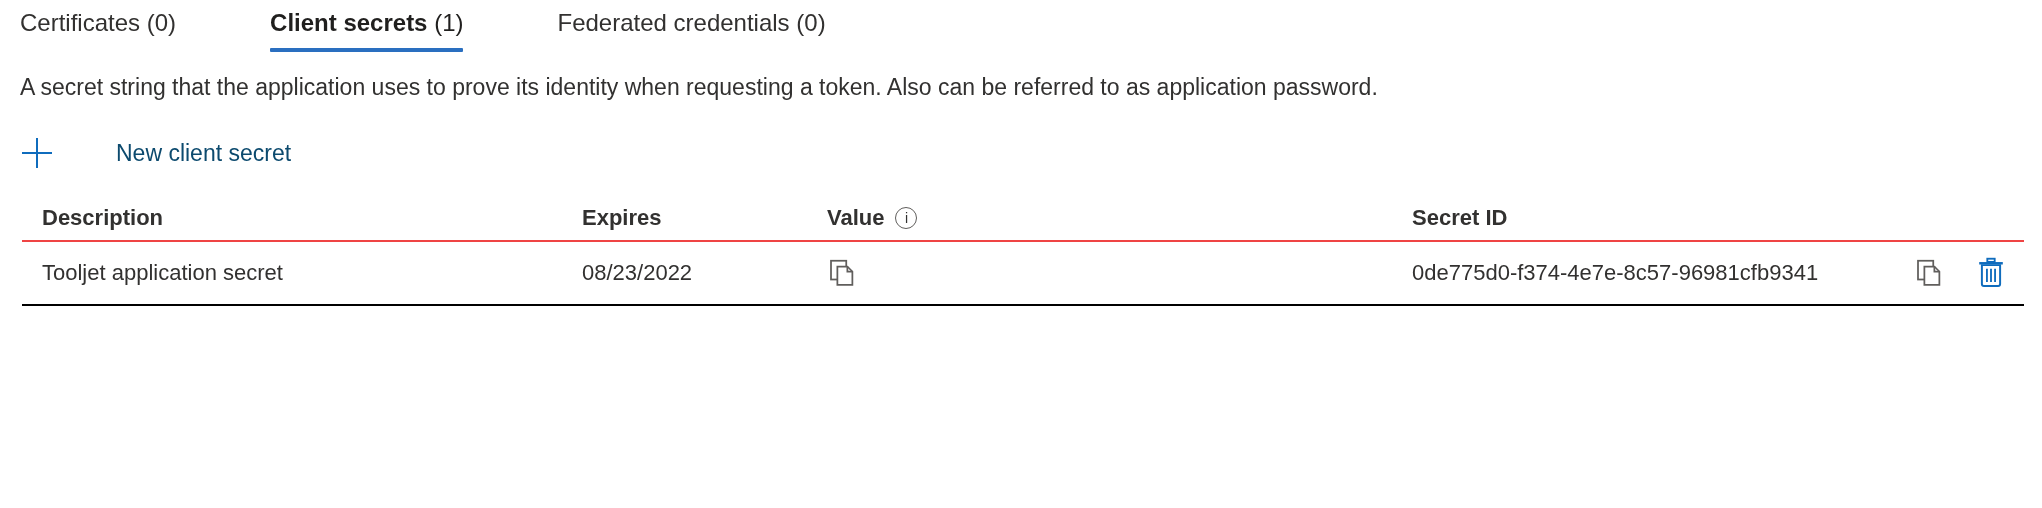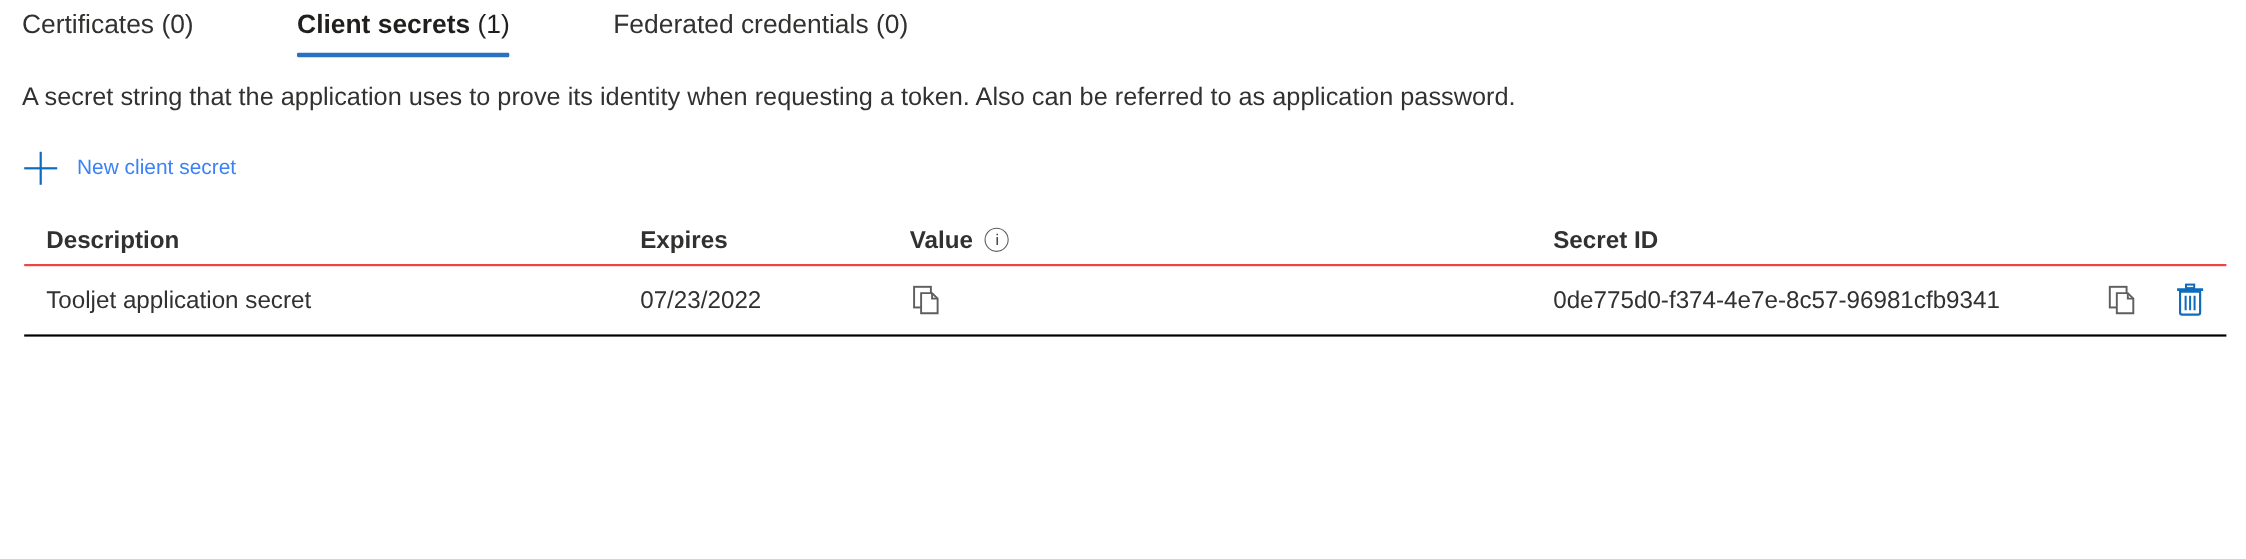--- a/index.html
+++ b/index.html
@@ -102,24 +102,25 @@
   }
   .plus-icon::before {
     left: 0; right: 0; top: 50%;
     height: 2px; margin-top: -1px;
   }
   .plus-icon::after {
     top: 0; bottom: 0; left: 50%;
     width: 2px; margin-left: -1px;
   }
   .cmd-label {
-    font-size: 19px;
+    font-size: 23px;
     line-height: 28px;
-    color: #3b82f6;
-    white-space: nowrap;
+    color: #0c4a6e;
+    white-space: nowrap;
+    margin-left: 46px;
   }
 
   
   .table {
     margin-top: 22px;
     padding: 0 18px 0 22px;
     box-sizing: border-box;
     width: 2042px;
   }
   .t-row {
@@ -247,21 +248,21 @@
         <span class="info-icon">
             <span>i</span>
           </span>
       </div>
       <div class="col-secretid th">Secret ID</div>
       <div class="col-actions th"></div>
     </div>
 
     <div class="t-row t-body-row">
       <div class="col-description td">Tooljet application secret</div>
-      <div class="col-expires td">07/23/2022</div>
+      <div class="col-expires td">08/23/2022</div>
 
       <div class="col-value">
         <span class="copy-icon">
           <svg viewBox="0 0 24 24" width="30" height="30" aria-hidden="true">
             <rect x="3.2" y="2.2" width="12.2" height="15" fill="#ffffff" stroke="#605e5c" stroke-width="1.4"></rect>
             <path d="M8.3 6.8 h8.0 l4.0 4.0 v10.6 h-12.0 z" fill="#ffffff" stroke="#605e5c" stroke-width="1.4" stroke-linejoin="miter"></path>
             <path d="M16.3 6.8 v4.0 h4.0" fill="none" stroke="#605e5c" stroke-width="1.4"></path>
           </svg>
         </span>
       </div>

